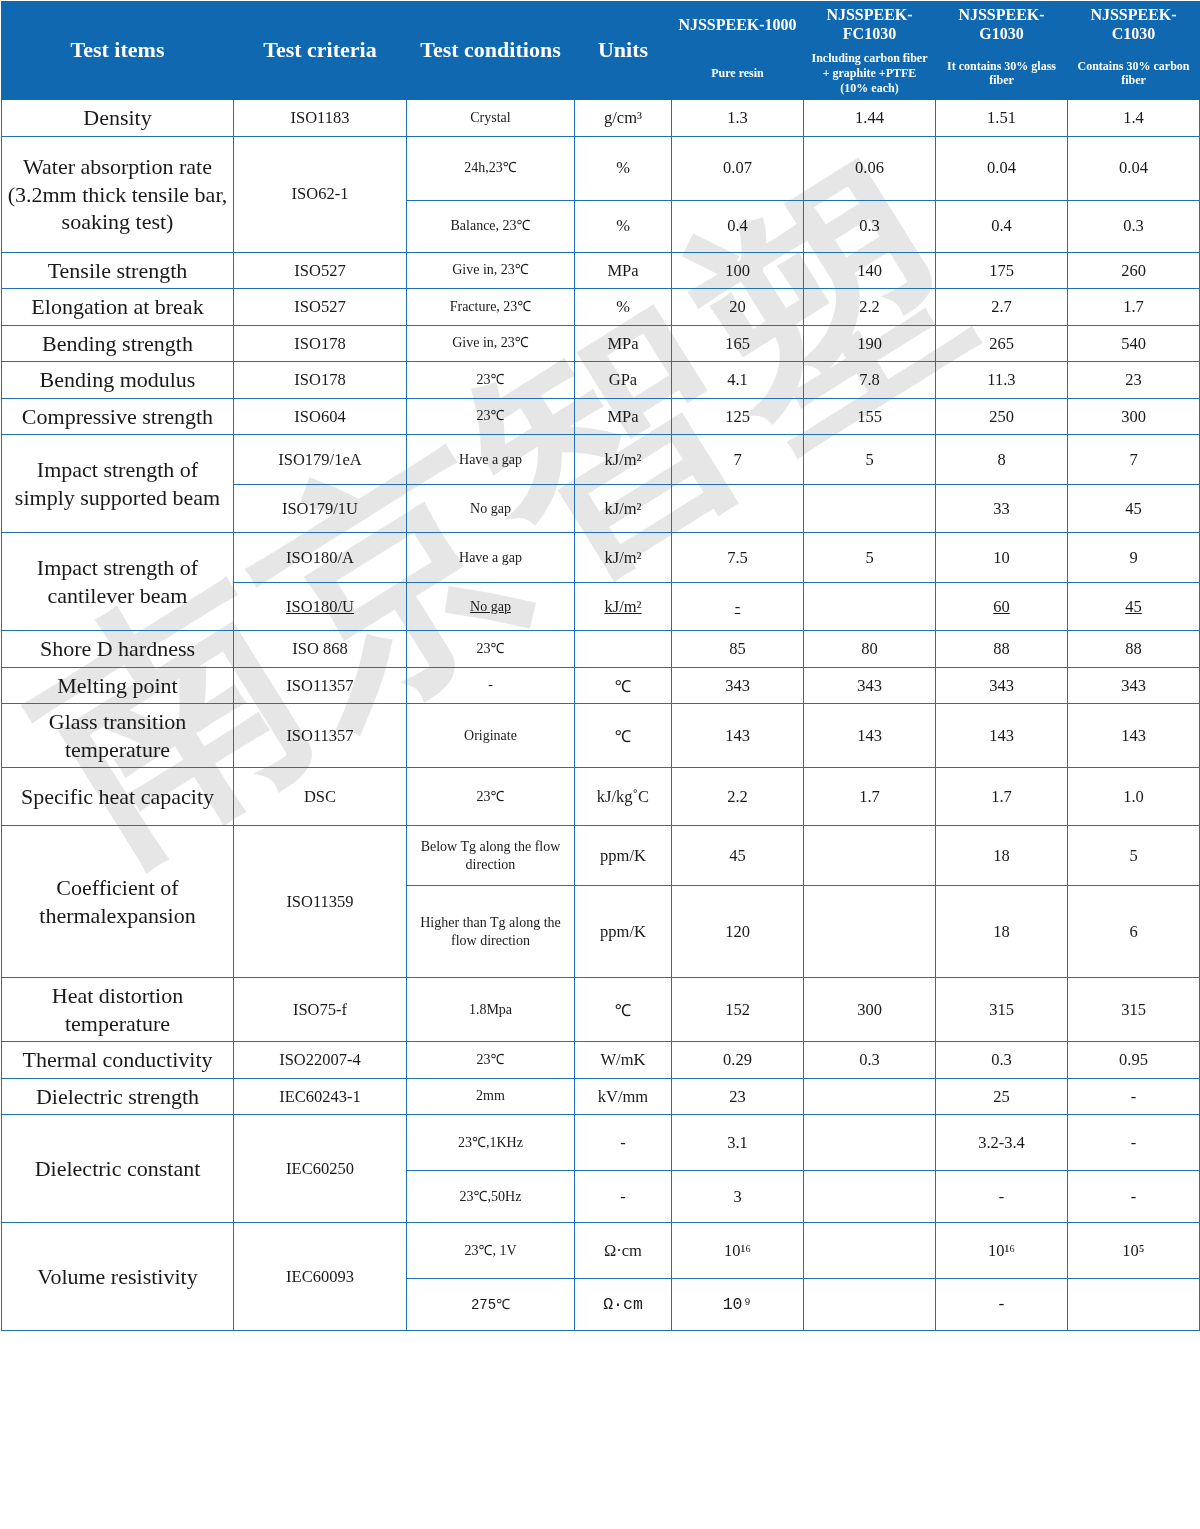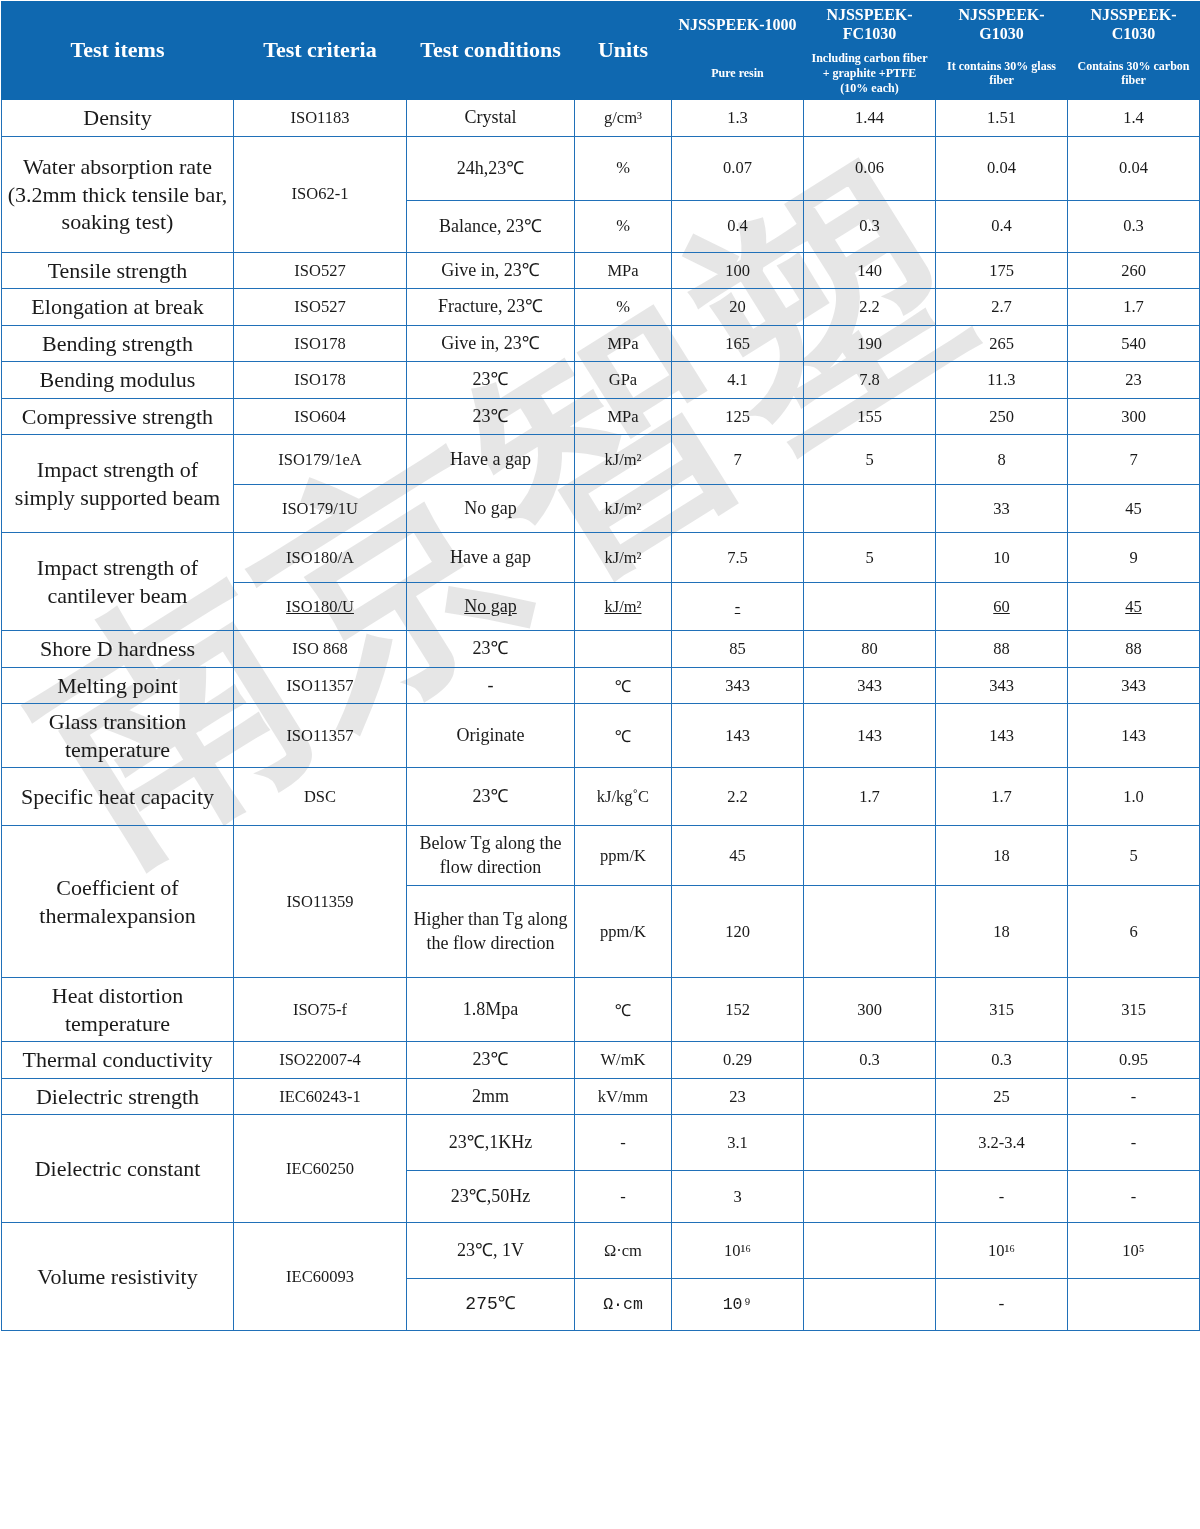--- a/index.html
+++ b/index.html
@@ -76,21 +76,21 @@
   thead th.sub {
     font-size: 12px;
     padding: 4px 6px;
     line-height: 1.22;
   }
   td.item {
     font-size: 22px;
     line-height: 1.25;
   }
   td.cond {
-    font-size: 18px;
+    font-size: 14px;
     line-height: 1.3;
   }
 </style>
 </head>
 <body>
 
 <div id="sheet">
 
   <div class="watermark">南京智塑</div>
 

